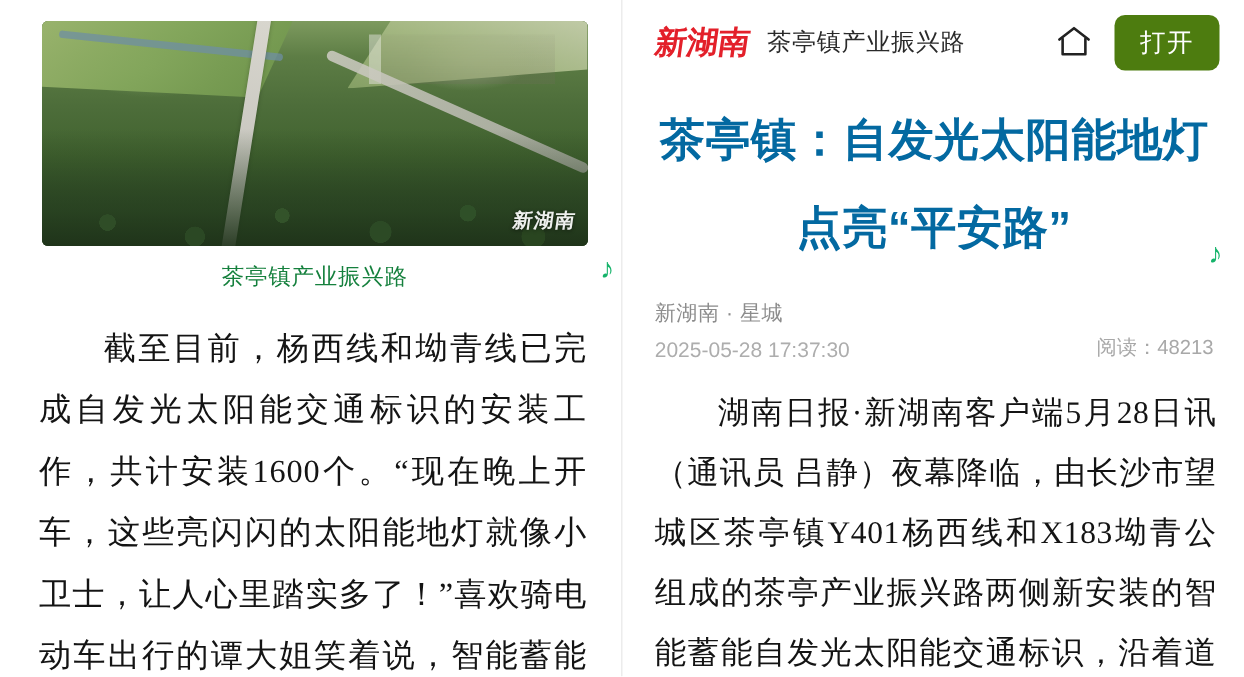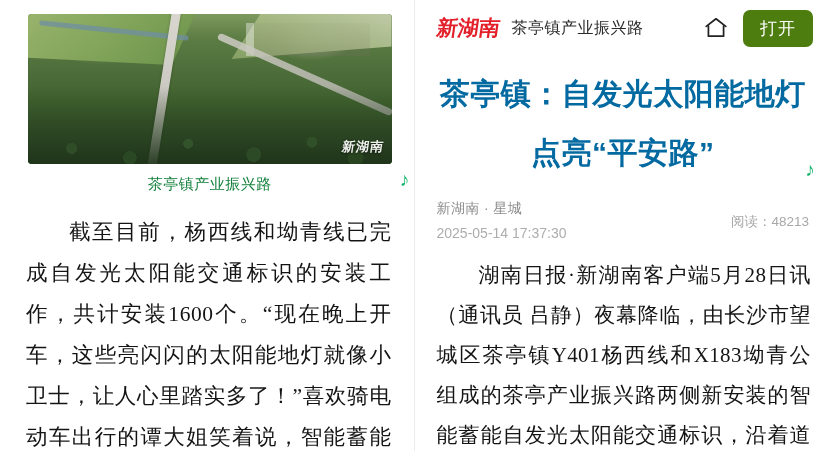--- a/index.html
+++ b/index.html
@@ -217,21 +217,21 @@
     line-height: 59px;
     font-weight: 700;
     color: #0369a1;
     letter-spacing: .5px;
     text-align: center;
   }
 
   .meta-row {
     margin: 18px 20px 0 22px;
     display: flex;
-    align-items: center;
+    align-items: flex-end;
   }
   .meta-left {
     flex: 1;
   }
   .meta-source {
     font-size: 14px;
     color: #8c8c8c;
     letter-spacing: .4px;
   }
   .meta-time {
@@ -303,21 +303,21 @@
         </svg>
       </div>
       <button class="open-btn">打开</button>
     </div>
 
     <div class="headline">茶亭镇：自发光太阳能地灯点亮“平安路”</div>
 
     <div class="meta-row">
       <div class="meta-left">
         <div class="meta-source">新湖南 · 星城</div>
-        <div class="meta-time">2025-05-14 17:37:30</div>
+        <div class="meta-time">2025-05-28 17:37:30</div>
       </div>
       <div class="meta-reads">阅读：48213</div>
     </div>
 
     <div class="music-note note-right">♪</div>
 
     <div class="right-body">湖南日报·新湖南客户端5月28日讯（通讯员 吕静）夜幕降临，由长沙市望城区茶亭镇Y401杨西线和X183坳青公组成的茶亭产业振兴路两侧新安装的智能蓄能自发光太阳能交通标识，沿着道路轮廓闪烁，为来往车辆照亮安全路径。近</div>
   </div>
 
 </div>

